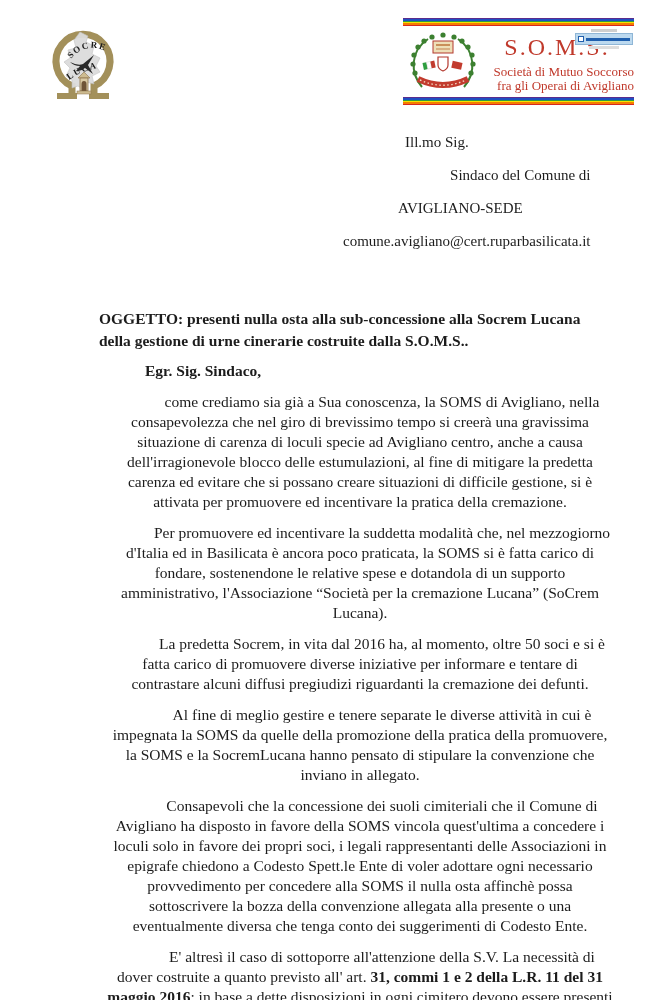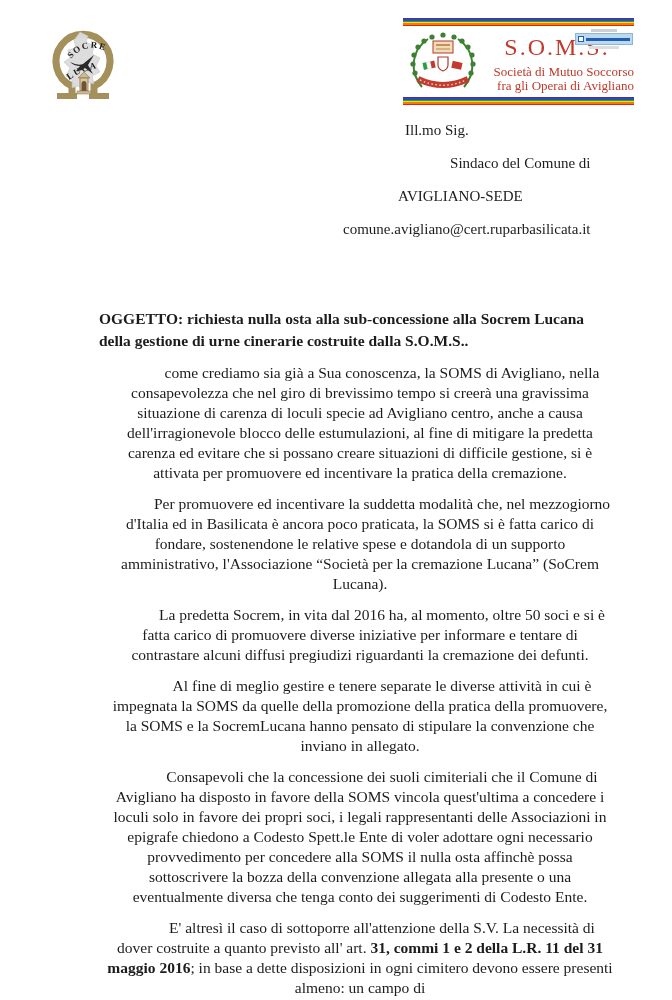--- a/index.html
+++ b/index.html
@@ -36,21 +36,21 @@
   .badge-caption { height: 3px; width: 26px; background: #cfcfcf; margin: 0 auto 1px auto; }
   .badge-box {
     height: 10px; background: #bcd9ef; border: 1px solid #8fb6d6;
     display: flex; align-items: center; gap: 2px; padding: 0 2px;
   }
   .badge-mark { width: 6px; height: 6px; background: #ffffff; border: 1px solid #1f5fae; box-sizing: border-box; }
   .badge-textbar { flex: 1; height: 3px; background: #1f5fae; }
   .badge-sub { height: 3px; width: 30px; background: #dddddd; margin: 1px auto 0 auto; }
 
   
-  .recipient { position: absolute; left: 343px; top: 121px; font-size: 15px; line-height: 19px; }
+  .recipient { position: absolute; left: 343px; top: 133px; font-size: 15px; line-height: 19px; }
   .recipient p { margin: 0 0 14px 0; }
   .r-ind1 { padding-left: 62px; }
   .r-ind2 { padding-left: 63px; text-align: right; }
   .r-ind3 { padding-left: 55px; }
   .r-email { font-weight: normal; }
 
   
   .letter { position: absolute; left: 99px; top: 308px; width: 514px; font-size: 15.5px; line-height: 20px; }
   .subject { font-weight: bold; line-height: 22px; margin: 0; }
   .salutation { font-weight: bold; margin: 9px 0 0 46px; }
@@ -164,21 +164,22 @@
   </div>
 
   <div class="recipient">
     <p class="r-ind1">Ill.mo Sig.</p>
     <p class="r-ind2">Sindaco del Comune di</p>
     <p class="r-ind3">AVIGLIANO-SEDE</p>
     <p class="r-email">comune.avigliano@cert.ruparbasilicata.it</p>
   </div>
 
   <div class="letter">
-    <p class="subject">OGGETTO: richiesta nulla osta alla sub-concessione alla Socrem Lucana della gestione di urne cinerarie costruite dalla S.O.M.S..</p>
+    <p class="subject">OGGETTO: presenti nulla osta alla sub-concessione alla Socrem Lucana della gestione di urne cinerarie costruite dalla S.O.M.S..</p>
+    <p class="salutation">Egr. Sig. Sindaco,</p>
 
     <p class="para">come crediamo sia già a Sua conoscenza, la SOMS di Avigliano, nella consapevolezza che nel giro di brevissimo tempo si creerà una gravissima situazione di carenza di loculi specie ad Avigliano centro, anche a causa dell'irragionevole blocco delle estumulazioni, al fine di mitigare la predetta carenza ed evitare che si possano creare situazioni di difficile gestione, si è attivata per promuovere ed incentivare la pratica della cremazione.</p>
     <p class="para">Per promuovere ed incentivare la suddetta modalità che, nel mezzogiorno d'Italia ed in Basilicata è ancora poco praticata, la SOMS si è fatta carico di fondare, sostenendone le relative spese e dotandola di un supporto amministrativo, l'Associazione “Società per la cremazione Lucana” (SoCrem Lucana).</p>
     <p class="para">La predetta Socrem, in vita dal 2016 ha, al momento, oltre 50 soci e si è fatta carico di promuovere diverse iniziative per informare e tentare di contrastare alcuni diffusi pregiudizi riguardanti la cremazione dei defunti.</p>
     <p class="para">Al fine di meglio gestire e tenere separate le diverse attività in cui è impegnata la SOMS da quelle della promozione della pratica della promuovere, la SOMS e la SocremLucana hanno pensato di stipulare la convenzione che inviano in allegato.</p>
     <p class="para">Consapevoli che la concessione dei suoli cimiteriali che il Comune di Avigliano ha disposto in favore della SOMS vincola quest'ultima a concedere i loculi solo in favore dei propri soci, i legali rappresentanti delle Associazioni in epigrafe chiedono a Codesto Spett.le Ente di voler adottare ogni necessario provvedimento per concedere alla SOMS il nulla osta affinchè possa sottoscrivere la bozza della convenzione allegata alla presente o una eventualmente diversa che tenga conto dei suggerimenti di Codesto Ente.</p>
 
     <p class="para"><span>E' altresì il caso di sottoporre all'attenzione della S.V. La necessità di dover costruite a quanto previsto all' art. </span><b>31, commi 1 e 2 della L.R. 11 del 31 maggio 2016</b><span>; in base a dette disposizioni in ogni cimitero devono essere presenti almeno: un campo di</span></p>
   </div>
 

